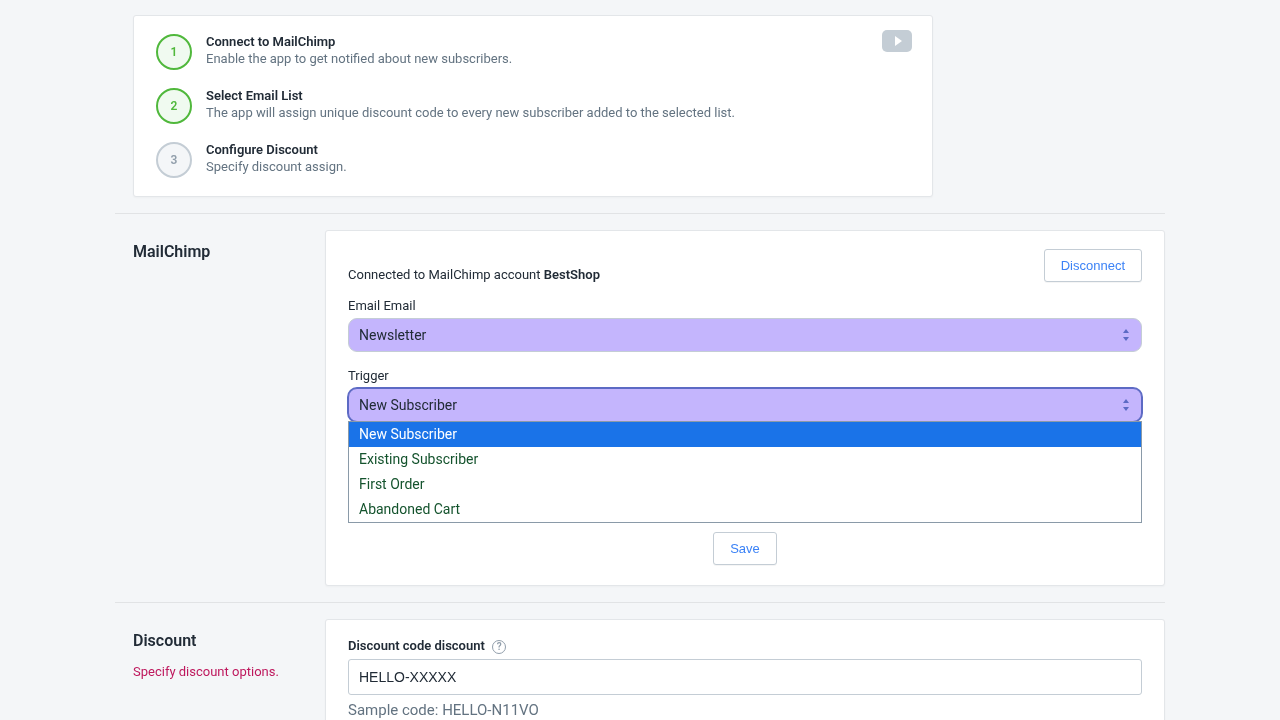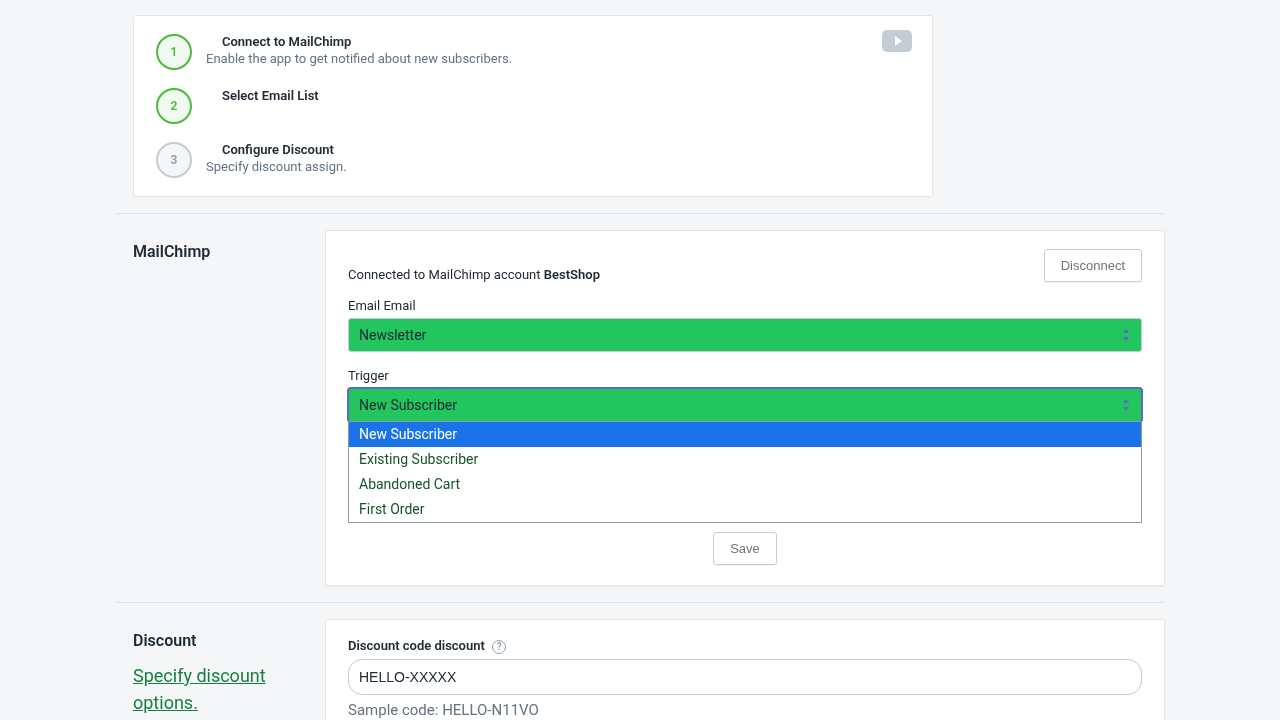--- a/index.html
+++ b/index.html
@@ -55,21 +55,20 @@
   .step-circle.inactive {
     border-color: #c4cdd5;
     background: #f4f6f8;
     color: #919eab;
   }
   .step-title {
     font-weight: 600;
     color: #212b36;
     margin-bottom: 2px;
     font-size: 13px;
-    margin-left: 16px;
   }
   .step-desc {
     color: #637381;
     font-size: 13px;
   }
   .youtube-btn {
     position: absolute;
     top: 14px;
     right: 20px;
     width: 30px;
@@ -108,24 +107,23 @@
     padding-left: 18px;
     padding-top: 12px;
   }
   .section-left h2 {
     font-size: 16px;
     font-weight: 600;
     color: #212b36;
     margin-bottom: 12px;
   }
   .section-left p {
-    color: #15803d;
-    font-size: 18px;
+    color: #be185d;
+    font-size: 13px;
     line-height: 1.5;
-    text-decoration: underline;
   }
   .section-right {
     flex: 1;
   }
   .right-card {
     padding: 18px 22px 20px;
   }
   .connected-row {
     display: flex;
     justify-content: space-between;
@@ -136,40 +134,40 @@
     font-size: 13px;
     color: #212b36;
   }
   .connected-text b { font-weight: 600; }
   .btn {
     background: #fff;
     border: 1px solid #c4cdd5;
     border-radius: 3px;
     padding: 8px 16px;
     font-size: 13px;
-    color: #737373;
+    color: #3b82f6;
     cursor: pointer;
     box-shadow: 0 1px 0 rgba(0,0,0,0.04);
   }
   .field-label {
     display: block;
     font-size: 13px;
     color: #212b36;
     margin-bottom: 5px;
   }
   .field-label.bold { font-weight: 600; }
   .select-wrap {
     position: relative;
     margin-bottom: 16px;
   }
   .select-box {
     width: 100%;
     border: 1px solid #c4cdd5;
-    border-radius: 3px;
-    background: #22c55e;
+    border-radius: 9px;
+    background: #c4b5fd;
     padding: 8px 32px 8px 10px;
     font-size: 14px;
     color: #212b36;
     cursor: pointer;
     position: relative;
   }
   .select-box.focused {
     border-color: #5c6ac4;
     box-shadow: 0 0 0 1px #5c6ac4;
   }
@@ -225,21 +223,21 @@
     color: #fff;
   }
   .save-row {
     display: flex;
     justify-content: center;
     margin-top: 110px;
   }
   .text-input {
     width: 100%;
     border: 1px solid #c4cdd5;
-    border-radius: 14px;
+    border-radius: 3px;
     padding: 9px 10px;
     font-size: 14px;
     color: #212b36;
   }
   .hint-text {
     margin-top: 6px;
     font-size: 15px;
     color: #637381;
   }
   .help-icon {
@@ -273,20 +271,21 @@
       <div>
         <div class="step-title">Connect to MailChimp</div>
         <div class="step-desc">Enable the app to get notified about new subscribers.</div>
       </div>
     </div>
 
     <div class="step">
       <div class="step-circle">2</div>
       <div>
         <div class="step-title">Select Email List</div>
+        <div class="step-desc">The app will assign unique discount code to every new subscriber added to the selected list.</div>
       </div>
     </div>
 
     <div class="step">
       <div class="step-circle inactive">3</div>
       <div>
         <div class="step-title">Configure Discount</div>
         <div class="step-desc">Specify discount assign.</div>
       </div>
     </div>
@@ -318,22 +317,22 @@
 
         <label class="field-label">Trigger</label>
         <div class="select-dropdown-wrap">
           <div class="select-box focused">
             <span>New Subscriber</span>
             <span class="select-caret"></span>
           </div>
           <div class="dropdown-list">
             <div class="dropdown-item selected">New Subscriber</div>
             <div class="dropdown-item">Existing Subscriber</div>
+            <div class="dropdown-item">First Order</div>
             <div class="dropdown-item">Abandoned Cart</div>
-            <div class="dropdown-item">First Order</div>
           </div>
         </div>
 
         <div class="save-row">
           <button class="btn">Save</button>
         </div>
 
       </div>
     </div>
   </div>

